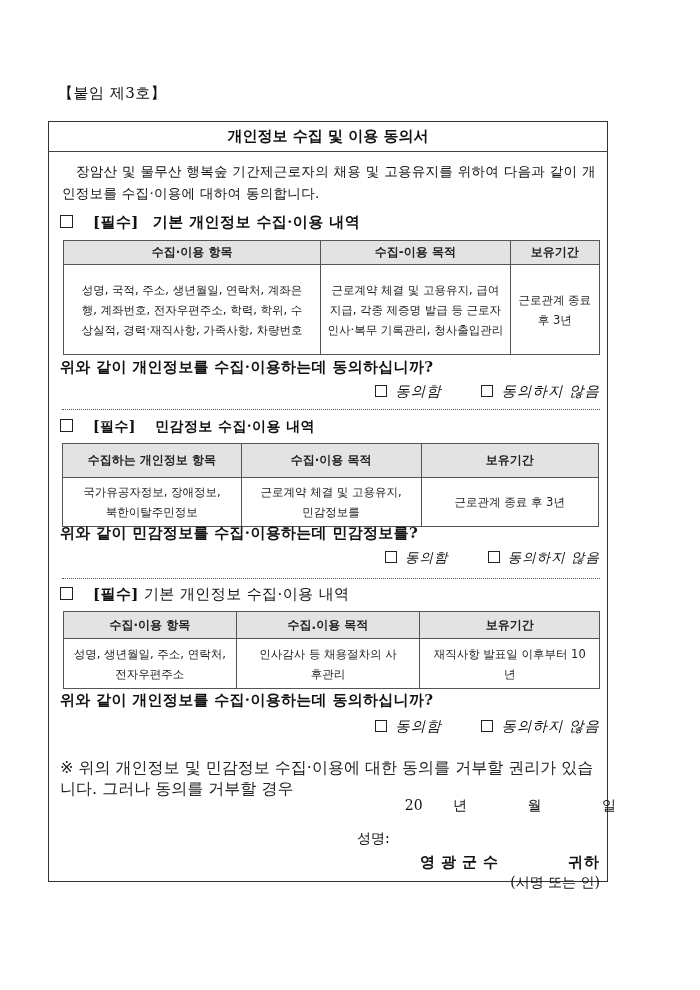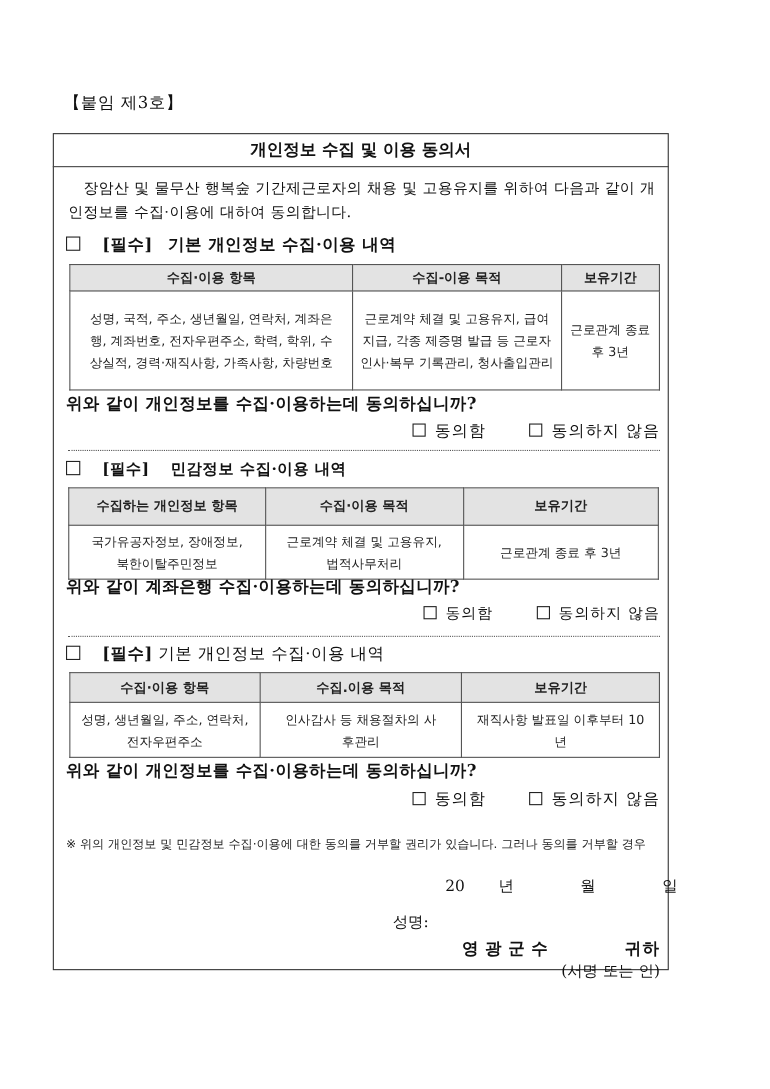--- a/index.html
+++ b/index.html
@@ -12,25 +12,25 @@
                text-align: center; font-family: "DejaVu Sans", sans-serif; font-weight: bold; font-size: 15px; line-height: 31px; }
   .intro { left: 62px; top: 160px; width: 540px; font-size: 13.5px; line-height: 22px; text-indent: 14px; letter-spacing: 0.3px; }
   .sec-head { left: 60px; font-size: 15px; letter-spacing: 0.4px; }
   .sec-head .bold { font-weight: bold; margin-left: 14px; }
   .box-glyph { display: inline-block; width: 13px; height: 13px; border: 1.2px solid #222; box-sizing: border-box;
                vertical-align: -1px; margin-right: 6px; }
   table.t { position: absolute; border-collapse: collapse; font-family: "DejaVu Sans", sans-serif; font-size: 11.5px; color: #222; }
   table.t th { background: #e3e3e3; font-weight: bold; font-size: 12px; border: 1px solid #555; text-align: center; padding: 0; }
   table.t td { border: 1px solid #555; text-align: center; vertical-align: middle; line-height: 20px; padding: 0 2px; }
   .question { left: 60px; font-size: 15px; font-weight: bold; letter-spacing: 0.3px; }
-  .choices { right: 100px; font-size: 14.5px; letter-spacing: 1px; white-space: nowrap; }
+  .choices { right: 100px; font-size: 14.5px; letter-spacing: 1px; white-space: nowrap; font-style: italic; }
   .choice { display: inline-block; margin-left: 34px; cursor: pointer; }
   .choice .box-glyph { width: 12px; height: 12px; margin-right: 8px; }
   .dotted { left: 62px; width: 538px; height: 0; border-top: 1.5px dotted #555; }
-  .note { left: 60px; top: 757px; width: 545px; font-family: "DejaVu Sans", sans-serif; font-size: 11px; line-height: 21px; color: #222; }
+  .note { left: 60px; top: 757px; width: 545px; font-family: "DejaVu Sans", sans-serif; font-size: 16px; line-height: 21px; color: #222; }
   .note .indent { display: block; padding-left: 12px; }
   .date-row { top: 797px; right: 84px; font-size: 14px; white-space: nowrap; }
   .date-row span { display: inline-block; }
   .sign-row { top: 830px; font-size: 14px; white-space: nowrap; }
   .addressee { top: 853px; font-size: 15px; font-weight: bold; white-space: nowrap; letter-spacing: 6px; }
 </style>
 </head>
 <body>
 
 <div class="abs attach-label">【붙임 제3호】</div>
@@ -69,26 +69,26 @@
 </div>
 <table class="t" style="left:62px; top:443px; width:537px;">
   <tbody>
       <tr style="height:34px;">
     <th style="width:179px;">수집하는 개인정보 항목</th>
     <th style="width:180px;">수집·이용 목적</th>
     <th style="width:178px;">보유기간</th>
   </tr>
   <tr style="height:49px;">
     <td style="padding:0 14px;">국가유공자정보, 장애정보, 북한이탈주민정보</td>
-    <td style="padding:0 18px;">근로계약 체결 및 고용유지, 법적사무처리</td>
+    <td style="padding:0 18px;">근로계약 체결 및 고용유지, 민감정보를</td>
     <td>근로관계 종료 후 3년</td>
   </tr>
 </tbody>
   </table>
-<div class="abs question" style="top:524px;">위와 같이 계좌은행 수집·이용하는데 동의하십니까?</div>
+<div class="abs question" style="top:524px;">위와 같이 민감정보를 수집·이용하는데 민감정보를?</div>
 <div class="abs choices" style="top:549px; font-size:13.5px;">
   <span class="choice"><span class="box-glyph"></span><span>동의함</span></span>
   <span class="choice"><span class="box-glyph"></span><span>동의하지 않음</span></span>
 </div>
 <div class="abs dotted" style="top:578px;"></div>
 
 <div class="abs sec-head" style="top:585px;">
   <span class="box-glyph"></span><span class="bold">[필수]</span><span> 기본 개인정보 수집·이용 내역</span>
 </div>
 <table class="t" style="left:63px; top:611px; width:537px;">

